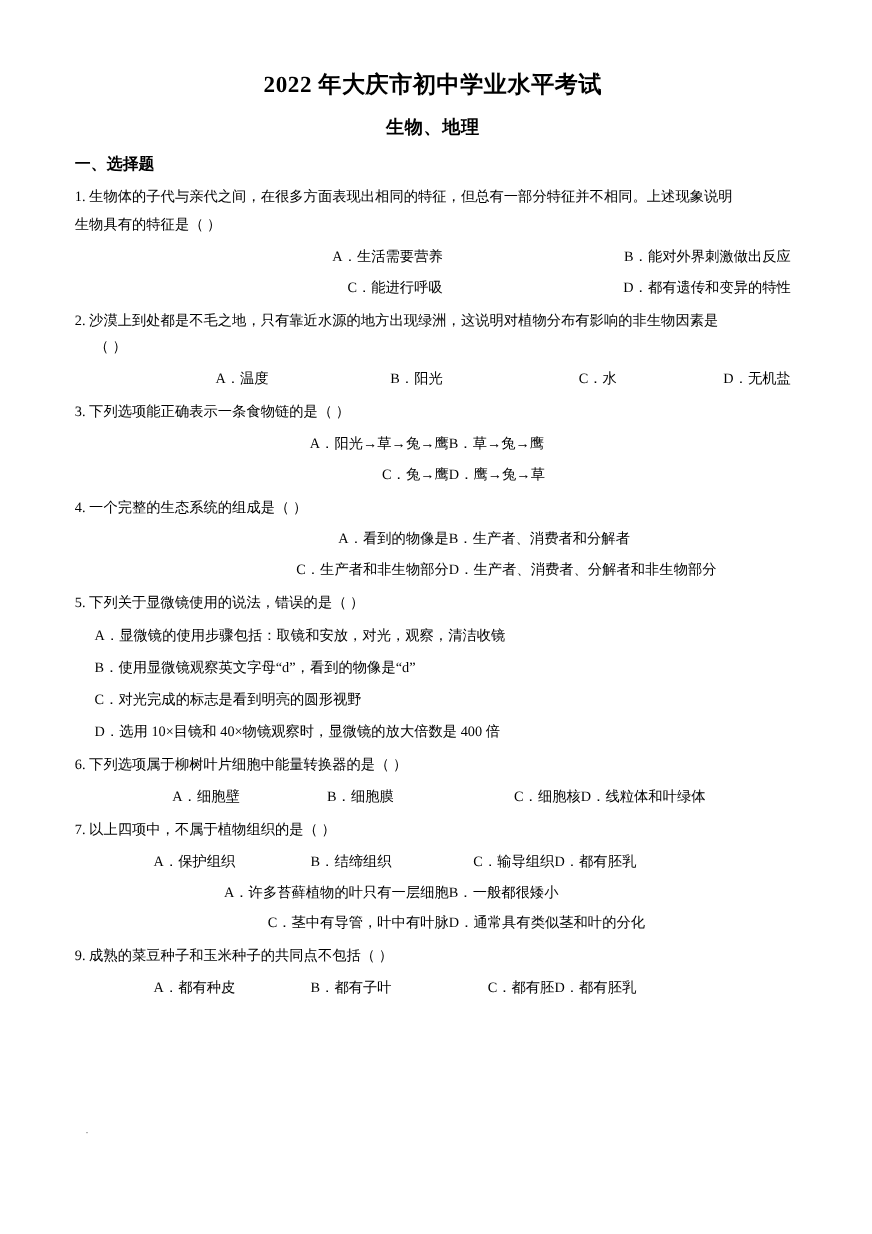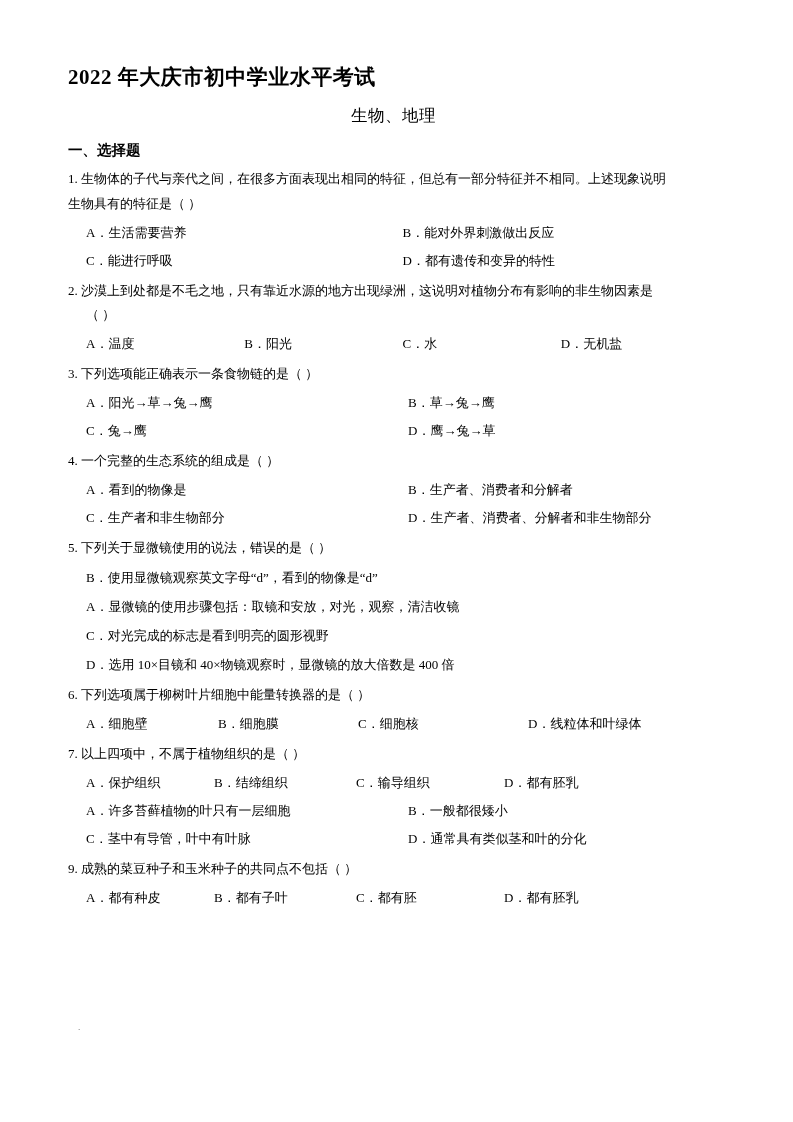--- a/index.html
+++ b/index.html
@@ -16,30 +16,31 @@
     overflow: hidden;
   }
   .page {
     width: 793px;
     height: 1122px;
     box-sizing: border-box;
     padding: 52px 74px 0 68px;
     position: relative;
   }
   .doc-title {
+    text-align: center;
     font-size: 21px;
     font-weight: bold;
     letter-spacing: 0.5px;
     margin: 12px 0 0 0;
     line-height: 1.3;
   }
   .doc-subtitle {
     text-align: center;
     font-size: 16.5px;
-    font-weight: normal;
+    font-weight: bold;
     letter-spacing: 0.5px;
     margin: 14px 0 0 0;
     line-height: 1.3;
   }
   .section-head {
     font-size: 14.5px;
     font-weight: bold;
     margin: 13px 0 0 0;
     line-height: 1.4;
   }
@@ -50,20 +51,21 @@
     text-align: justify;
   }
   .opts-row {
     display: flex;
     font-size: 13px;
     line-height: 1.7;
     margin-top: 6px;
   }
   .opt {
     white-space: nowrap;
+    text-align: right;
   }
   
   .cols-2 .opt {
     width: 50%;
   }
   .cols-2 .opt:first-child {
     padding-left: 18px;
   }
   .cols-2b .opt:first-child {
     width: 322px;
@@ -154,22 +156,22 @@
     </div>
     <div class="opts-row cols-2b">
       <div class="opt">C．生产者和非生物部分</div>
       <div class="opt">D．生产者、消费者、分解者和非生物部分</div>
     </div>
   </div>
 
   <div>
     <div class="q-stem">5. 下列关于显微镜使用的说法，错误的是（      ）</div>
     <div class="opt-stack">
+      <div class="opt-line">A．显微镜的使用步骤包括：取镜和安放，对光，观察，清洁收镜</div>
       <div class="opt-line">B．使用显微镜观察英文字母“d”，看到的物像是“d”</div>
-      <div class="opt-line">A．显微镜的使用步骤包括：取镜和安放，对光，观察，清洁收镜</div>
       <div class="opt-line">C．对光完成的标志是看到明亮的圆形视野</div>
       <div class="opt-line">D．选用 10×目镜和 40×物镜观察时，显微镜的放大倍数是 400 倍</div>
     </div>
   </div>
 
   <div>
     <div class="q-stem">6. 下列选项属于柳树叶片细胞中能量转换器的是（      ）</div>
     <div class="opts-row cols-4b">
       <div class="opt">A．细胞壁</div>
       <div class="opt">B．细胞膜</div>

